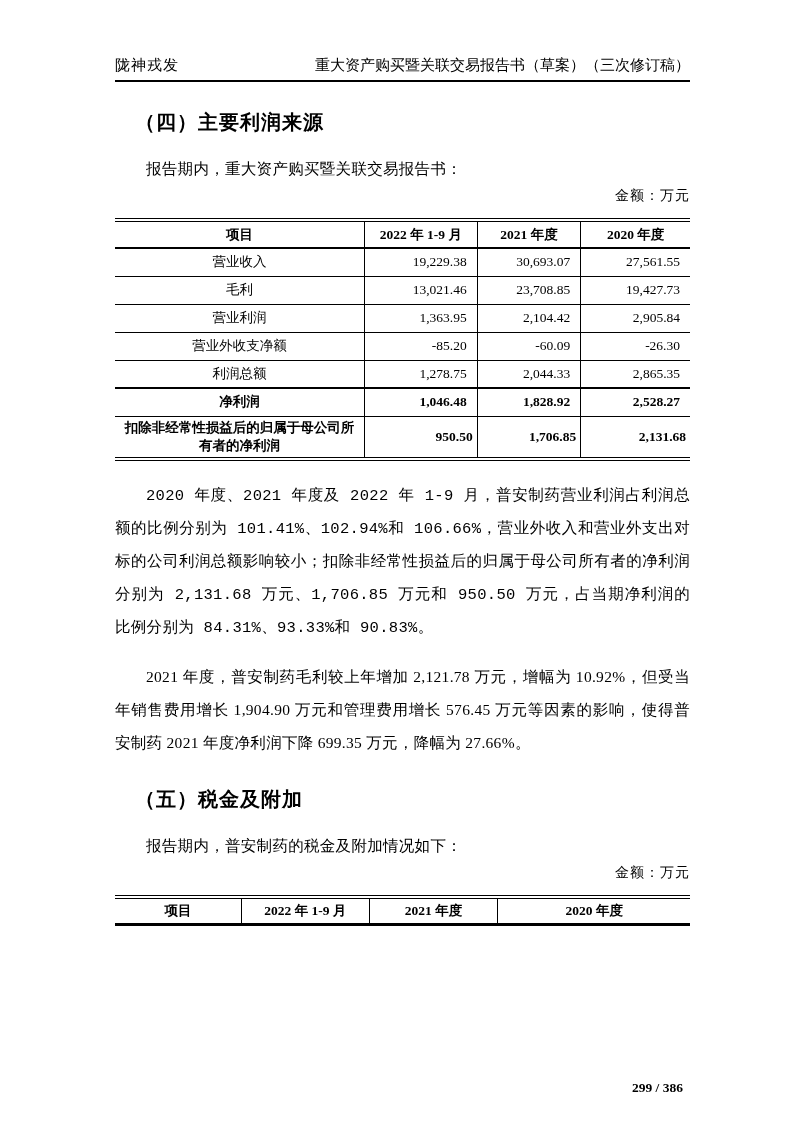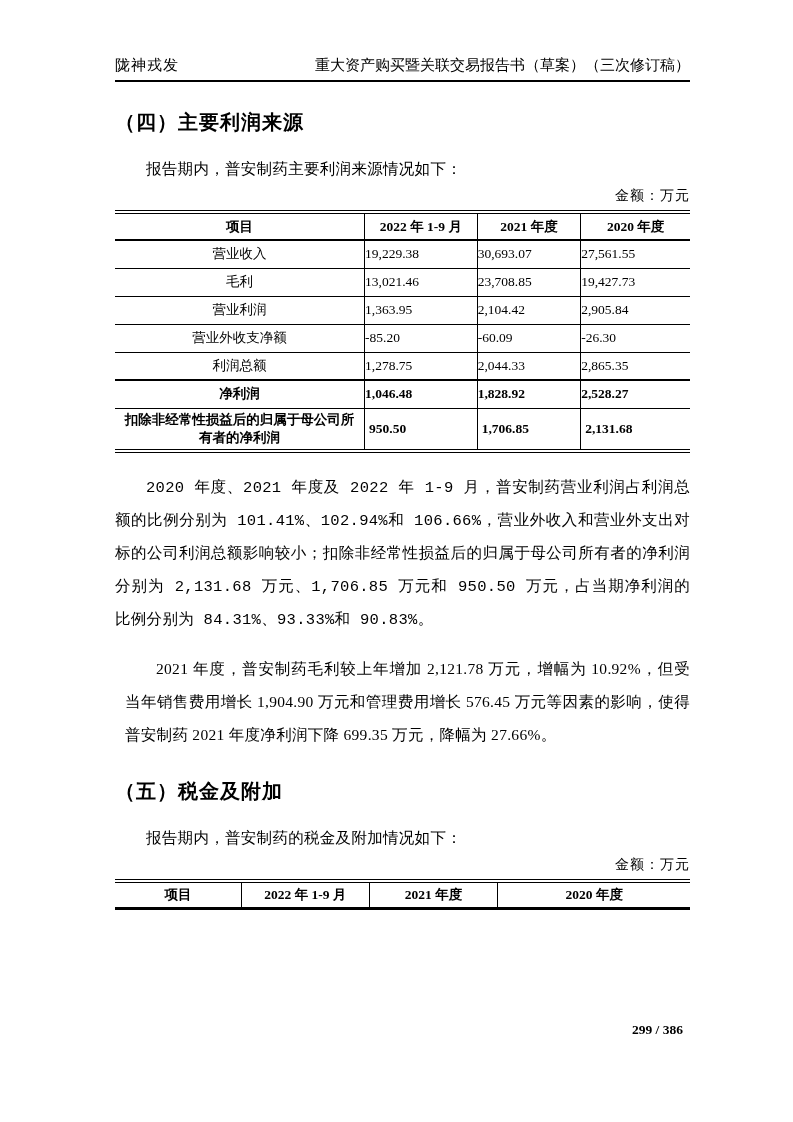--- a/index.html
+++ b/index.html
@@ -23,86 +23,87 @@
     padding-bottom: 5px;
   }
   .doc-header .left { letter-spacing: 1px; }
   
   .section-title {
     font-family: "Liberation Sans", "DejaVu Sans", sans-serif;
     font-weight: 700;
     font-size: 20px;
     margin-top: 27px;
     letter-spacing: 1px;
+    margin-left: 20px;
   }
   .intro {
     margin-top: 23px;
     font-size: 15.5px;
     text-indent: 2em;
     letter-spacing: 0.3px;
   }
   .unit-label {
     margin-top: 7px;
     font-size: 14px;
     text-align: right;
     letter-spacing: 1px;
   }
   
   table {
     width: 100%;
     border-collapse: collapse;
     table-layout: fixed;
-    margin-top: 5px;
+    margin-top: 13px;
     font-size: 13.5px;
   }
   table.t1 { border-top: 4px double #000; border-bottom: 4px double #000; }
   table.t2 { border-top: 4px double #000; border-bottom: 3px solid #000; }
   th, td { border: 1px solid #000; }
   th { font-weight: 700; text-align: center; height: 28px; }
   table.t1 tr.hdr th { border-bottom: 2px solid #000; }
   td { height: 28px; }
   td.lbl { text-align: center; }
-  td.num { text-align: left; padding-right: 10px; }
+  td.num { text-align: right; padding-right: 10px; }
   tr.strong-top td { border-top: 2px solid #000; }
   tr.bold td { font-weight: 700; }
   tr.tall td { height: 42px; line-height: 1.35; padding: 2px 4px; }
   th:first-child, td:first-child { border-left: none; }
   th:last-child, td:last-child { border-right: none; }
   
   .para {
     font-size: 15.5px;
     line-height: 33px;
     text-align: justify;
     text-indent: 2em;
     letter-spacing: 0.3px;
   }
   .para.p-first { margin-top: 19px; font-family: Liberation Mono, monospace; }
-  .para + .para { margin-top: 15px; margin-left: 10px; }
+  .para + .para { margin-top: 15px; }
   
   .doc-footer {
     position: absolute;
     right: 110px;
-    top: 1022px;
+    top: 1080px;
     font-weight: 700;
     font-size: 13.5px;
   }
 </style>
 </head>
 <body>
 
 <div class="page">
 
   <div class="doc-header">
     <span class="left">陇神戎发</span>
     <span class="right">重大资产购买暨关联交易报告书（草案）（三次修订稿）</span>
   </div>
 
   <div class="section-title">（四）主要利润来源</div>
 
-  <div class="intro">报告期内，普安制药主要利润来源情况如下：</div>
+  <div class="intro">报告期内，重大资产购买暨关联交易报告书：</div>
 
   <div class="unit-label">金额：万元</div>
 
   <table class="t1">
     <colgroup>
       <col style="width:43.4%">
         <col style="width:19.6%">
         <col style="width:18%">
         <col style="width:19%">
     </colgroup>

